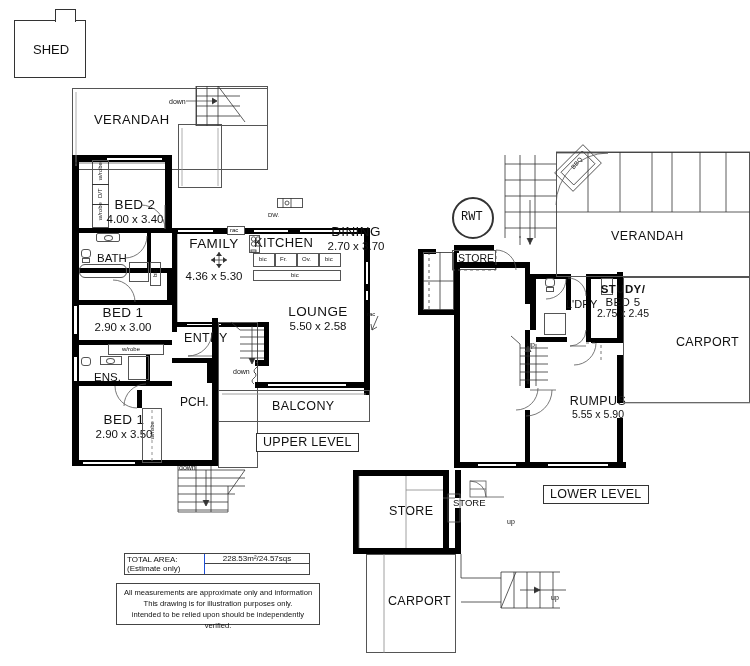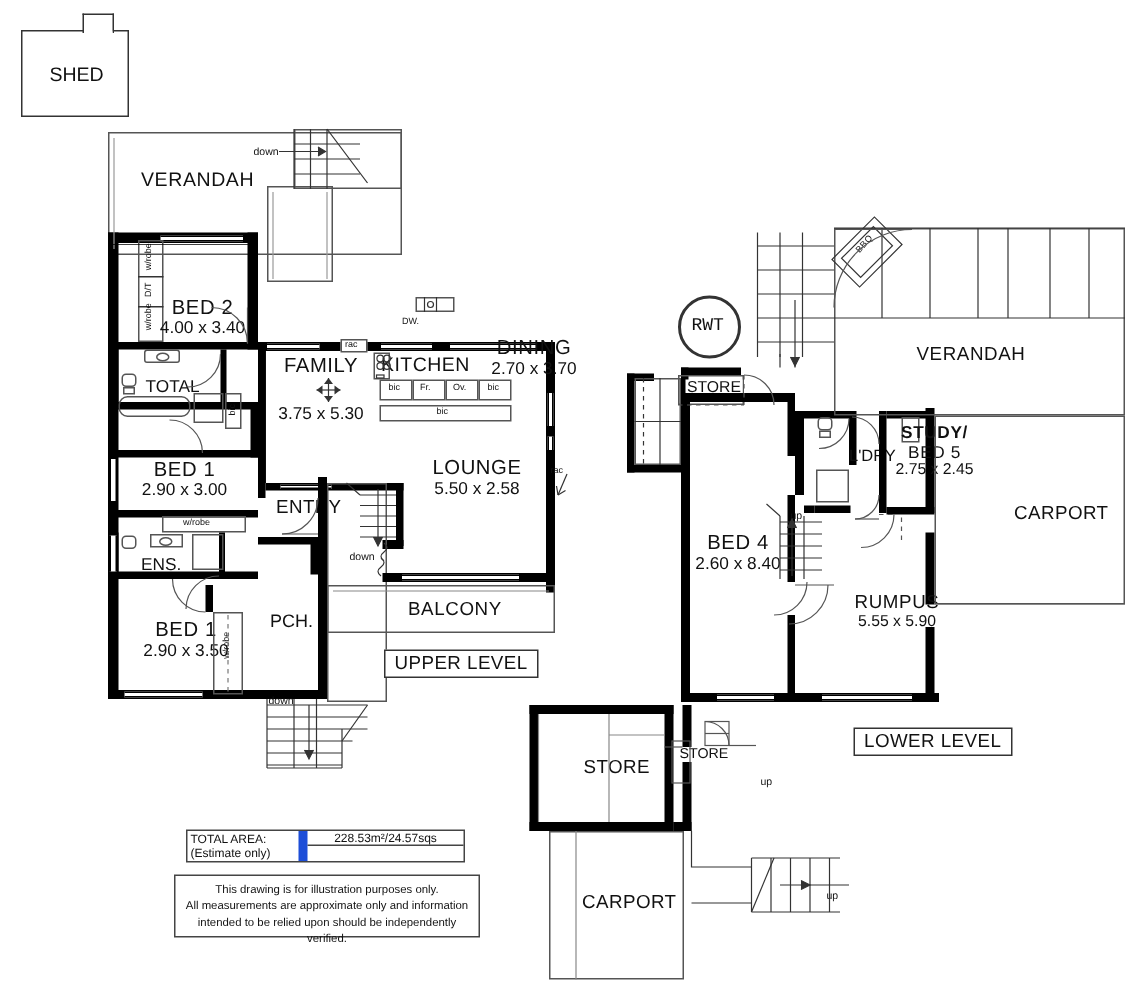--- a/index.html
+++ b/index.html
@@ -25,21 +25,21 @@
               font-size:12.5px;padding:1px 6px 2px 6px;letter-spacing:.3px;}
 
   
   .win       {position:absolute;background:#fff;border-top:1px solid #000;border-bottom:1px solid #000;box-sizing:border-box;}
   .winv      {position:absolute;background:#fff;border-left:1px solid #000;border-right:1px solid #000;box-sizing:border-box;}
 
   svg.ov{position:absolute;left:0;top:0;width:750px;height:666px;overflow:visible;pointer-events:none;}
 
   
   #areabox{position:absolute;border:1px solid #444;box-sizing:border-box;background:#fff;}
-  #areabox .cellL{position:absolute;left:0;top:0;width:80px;height:100%;border-right:6px solid #1d4ed8;box-sizing:border-box;font-size:8px;padding:1px 2px;}
+  #areabox .cellL{position:absolute;left:0;top:0;width:80px;height:100%;border-right:1px solid #1d4ed8;box-sizing:border-box;font-size:8px;padding:1px 2px;}
   #areabox .val{position:absolute;left:80px;top:0;right:0;height:50%;display:flex;align-items:center;justify-content:center;font-size:8px;border-bottom:1px solid #444;box-sizing:border-box;}
   #discbox{position:absolute;border:1px solid #444;box-sizing:border-box;background:#fff;
            font-size:7.6px;text-align:center;line-height:1.45;padding:3px 2px;}
 </style>
 </head>
 <body>
 
 <div id="stage">
 
   <div class="outline2" style="left:14px;top:20px;width:72px;height:58px;"></div>
@@ -71,21 +71,21 @@
   <div class="lbl tiny vert" style="left:84px;top:208px;width:32px;text-align:center;">w/robe</div>
 
   <div class="room" style="left:104px;top:181px;width:62px;margin-top:17px;">
     <div class="nm">BED 2</div>
     <div class="dm">4.00 x 3.40</div>
   </div>
 
   <div class="wall" style="left:72px;top:228px;width:7px;height:44px;"></div>
   <div class="wall" style="left:72px;top:268px;width:100px;height:5px;"></div>
   <div class="wall" style="left:147px;top:233px;width:4px;height:36px;"></div>
-  <div class="lbl" style="left:97px;top:252px;font-size:11.5px;">TOTAL</div>
+  <div class="lbl" style="left:97px;top:252px;font-size:11.5px;">BATH</div>
 
   <div class="outline" style="left:96px;top:233px;width:24px;height:9px;border-radius:2px;"></div>
   <div class="outline" style="left:104px;top:235px;width:9px;height:6px;border-radius:50%;"></div>
   <div class="outline" style="left:81px;top:249px;width:10px;height:9px;border-radius:3px;"></div>
   <div class="outline" style="left:82px;top:258px;width:8px;height:5px;"></div>
   <div class="outline" style="left:79px;top:264px;width:48px;height:14px;border-radius:6px;"></div>
   <div class="outline" style="left:129px;top:262px;width:20px;height:20px;"></div>
   <div class="outline" style="left:150px;top:262px;width:11px;height:24px;"></div>
   <div class="lbl tiny vert" style="left:147px;top:270px;width:17px;text-align:center;">bic</div>
 
@@ -120,21 +120,21 @@
   <div class="outline" style="left:142px;top:408px;width:20px;height:55px;"></div>
   <div class="lbl tiny vert" style="left:139px;top:427px;width:26px;text-align:center;">w/robe</div>
 
   <div class="wall" style="left:172px;top:228px;width:56px;height:6px;"></div>
   <div class="win" style="left:178px;top:229px;width:35px;height:4px;"></div>
   <div class="wall" style="left:172px;top:228px;width:5px;height:94px;"></div>
   <div class="room" style="left:180px;top:237px;width:68px;">
     <div class="nm">FAMILY</div>
   </div>
   <div class="room" style="left:178px;top:270px;width:72px;">
-    <div class="dm">3.75 x 5.30</div>
+    <div class="dm">4.36 x 5.30</div>
   </div>
 
   <div class="outline" style="left:227px;top:226px;width:18px;height:9px;background:#fff;"></div>
   <div class="lbl tiny" style="left:230px;top:227px;">rac</div>
 
   <div class="wall" style="left:245px;top:228px;width:125px;height:6px;"></div>
   <div class="win" style="left:254px;top:229px;width:34px;height:4px;"></div>
   <div class="win" style="left:300px;top:229px;width:58px;height:4px;"></div>
 
   <div class="wall" style="left:364px;top:228px;width:6px;height:80px;"></div>
@@ -174,21 +174,21 @@
   <div class="lbl" style="left:184px;top:332px;font-size:12.5px;letter-spacing:.3px;">ENTRY</div>
   <div class="wall" style="left:207px;top:358px;width:5px;height:25px;"></div>
   <div class="wall" style="left:172px;top:358px;width:40px;height:5px;"></div>
   <div class="lbl small" style="left:233px;top:368px;">down</div>
   <div class="wall" style="left:264px;top:322px;width:5px;height:42px;"></div>
   <div class="wall" style="left:255px;top:360px;width:14px;height:6px;"></div>
 
   <div class="wall" style="left:212px;top:318px;width:6px;height:148px;"></div>
   <div class="wall" style="left:175px;top:460px;width:43px;height:6px;"></div>
   <div class="outline" style="left:218px;top:322px;width:40px;height:146px;"></div>
-  <div class="lbl" style="left:180px;top:408px;font-size:12px;">PCH.</div>
+  <div class="lbl" style="left:180px;top:396px;font-size:12px;">PCH.</div>
   <div class="lbl small" style="left:179px;top:464px;">down</div>
 
   <div class="wall" style="left:255px;top:382px;width:115px;height:6px;"></div>
   <div class="win" style="left:268px;top:383px;width:78px;height:4px;"></div>
   <div class="outline" style="left:218px;top:390px;width:152px;height:32px;"></div>
   <div class="lbl" style="left:272px;top:400px;font-size:12.5px;letter-spacing:.4px;">BALCONY</div>
 
   <div class="boxlabel" style="left:256px;top:433px;">UPPER LEVEL</div>
 
   <div class="outline2" style="left:452px;top:197px;width:42px;height:42px;border-radius:50%;border-width:2px;"></div>
@@ -204,24 +204,20 @@
   <div class="wall" style="left:418px;top:249px;width:18px;height:5px;"></div>
   <div class="outline" style="left:423px;top:252px;width:31px;height:58px;"></div>
 
   <div class="wall" style="left:454px;top:268px;width:6px;height:200px;"></div>
   <div class="wall" style="left:454px;top:262px;width:76px;height:6px;"></div>
   <div class="wall" style="left:454px;top:462px;width:82px;height:6px;"></div>
   <div class="win" style="left:478px;top:463px;width:38px;height:4px;"></div>
   <div class="wall" style="left:525px;top:268px;width:5px;height:36px;"></div>
   <div class="wall" style="left:525px;top:330px;width:5px;height:58px;"></div>
   <div class="wall" style="left:525px;top:410px;width:5px;height:58px;"></div>
-  <div class="room" style="left:446px;top:355px;width:92px;">
-    <div class="nm">BED 4</div>
-    <div class="dm">2.60 x 8.40</div>
-  </div>
   <div class="lbl small" style="left:527px;top:341px;">up</div>
 
   <div class="wall" style="left:530px;top:274px;width:6px;height:48px;"></div>
   <div class="wall" style="left:530px;top:274px;width:36px;height:5px;"></div>
   <div class="wall" style="left:566px;top:274px;width:5px;height:36px;"></div>
   <div class="wall" style="left:586px;top:274px;width:5px;height:10px;"></div>
   <div class="wall" style="left:591px;top:274px;width:30px;height:5px;"></div>
   <div class="outline" style="left:545px;top:278px;width:10px;height:9px;border-radius:3px;"></div>
   <div class="outline" style="left:546px;top:287px;width:8px;height:5px;"></div>
   <div class="outline" style="left:544px;top:313px;width:22px;height:22px;"></div>
@@ -250,21 +246,21 @@
   </div>
 
   <div class="outline" style="left:556px;top:152px;width:194px;height:125px;"></div>
   <div class="lbl" style="left:611px;top:230px;font-size:12.5px;letter-spacing:.4px;">VERANDAH</div>
 
   <div class="outline" style="left:623px;top:277px;width:127px;height:126px;"></div>
   <div class="lbl" style="left:676px;top:336px;font-size:12.5px;letter-spacing:.3px;">CARPORT</div>
 
   <div class="lbl tiny" style="left:570px;top:160px;transform:rotate(-48deg);letter-spacing:.4px;">BBQ</div>
 
-  <div class="boxlabel" style="left:569px;top:485px;">LOWER LEVEL</div>
+  <div class="boxlabel" style="left:543px;top:485px;">LOWER LEVEL</div>
 
   <div class="wall" style="left:353px;top:470px;width:96px;height:6px;"></div>
   <div class="wall" style="left:353px;top:470px;width:6px;height:84px;"></div>
   <div class="wall" style="left:353px;top:548px;width:96px;height:6px;"></div>
   <div class="wall" style="left:443px;top:470px;width:6px;height:84px;"></div>
   <div class="wall" style="left:455px;top:470px;width:6px;height:84px;"></div>
   <div class="wall" style="left:449px;top:548px;width:12px;height:6px;"></div>
   <div class="lbl" style="left:389px;top:505px;font-size:12.5px;letter-spacing:.3px;">STORE</div>
   <div class="lbl" style="left:453px;top:498px;font-size:9.5px;background:#fff;">STORE</div>
   <div class="lbl small" style="left:507px;top:518px;">up</div>
@@ -275,22 +271,22 @@
 
   <div id="areabox" style="left:124px;top:553px;width:186px;height:22px;">
     <div class="cellL">
       <div>TOTAL AREA:</div>
       <div>(Estimate only)</div>
     </div>
     <div class="val">228.53m²/24.57sqs</div>
   </div>
 
   <div id="discbox" style="left:116px;top:583px;width:204px;height:42px;">
+    <div>All measurements are approximate only and information</div>
     <div>This drawing is for illustration purposes only.</div>
-    <div>All measurements are approximate only and information</div>
     <div>intended to be relied upon should be independently verified.</div>
   </div>
 
   <svg class="ov">
     <g stroke="#333" fill="none" stroke-width="0.8">
 
       <line x1="196" y1="86" x2="196" y2="126"></line>
       <line x1="207" y1="86" x2="207" y2="126"></line>
       <line x1="218" y1="86" x2="218" y2="126"></line>
       <line x1="196" y1="96" x2="240" y2="96"></line>

